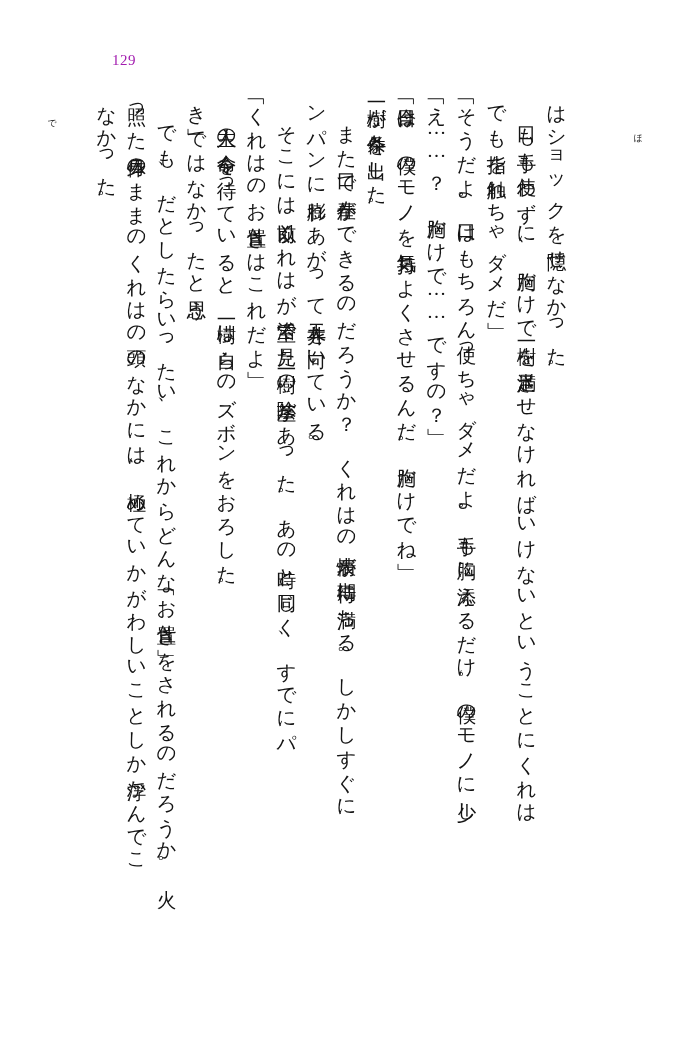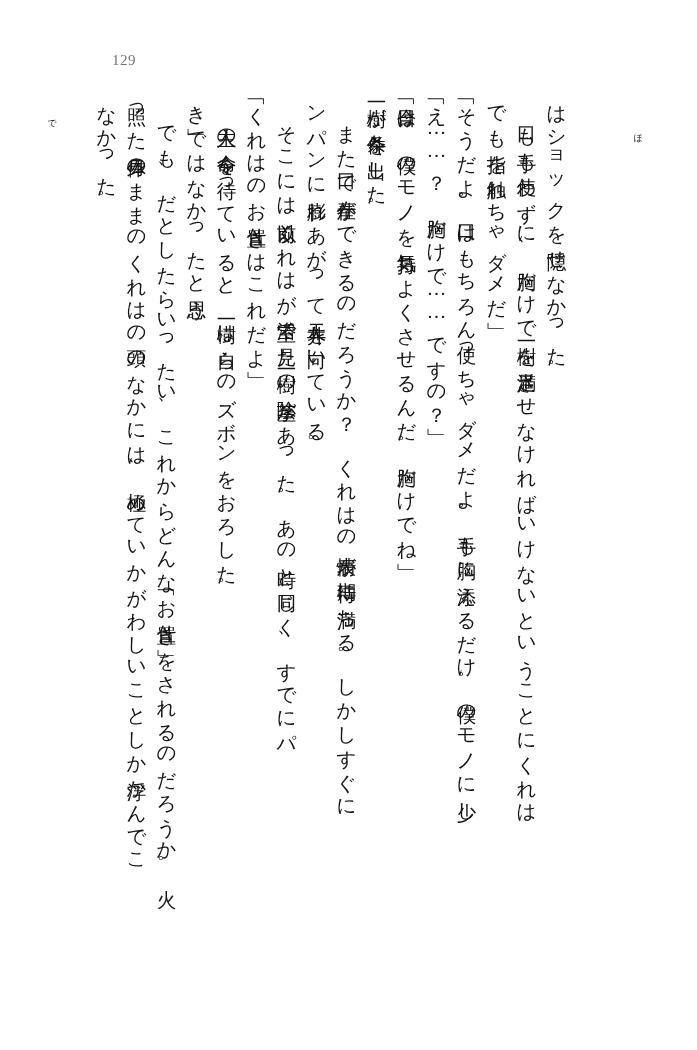--- a/index.html
+++ b/index.html
@@ -18,21 +18,21 @@
     background: #ffffff;
     overflow: hidden;
     box-sizing: border-box;
   }
   .page-number {
     position: absolute;
     top: 52px;
     left: 112px;
     font-size: 15px;
     letter-spacing: 0.5px;
-    color: #737373;
+    color: #a21caf;
     font-family: "Liberation Serif", "DejaVu Serif", serif;
   }
   
   .body-text {
     position: absolute;
     top: 92px;
     right: 78px;
     left: 86px;
     height: 880px;
     display: flex;

